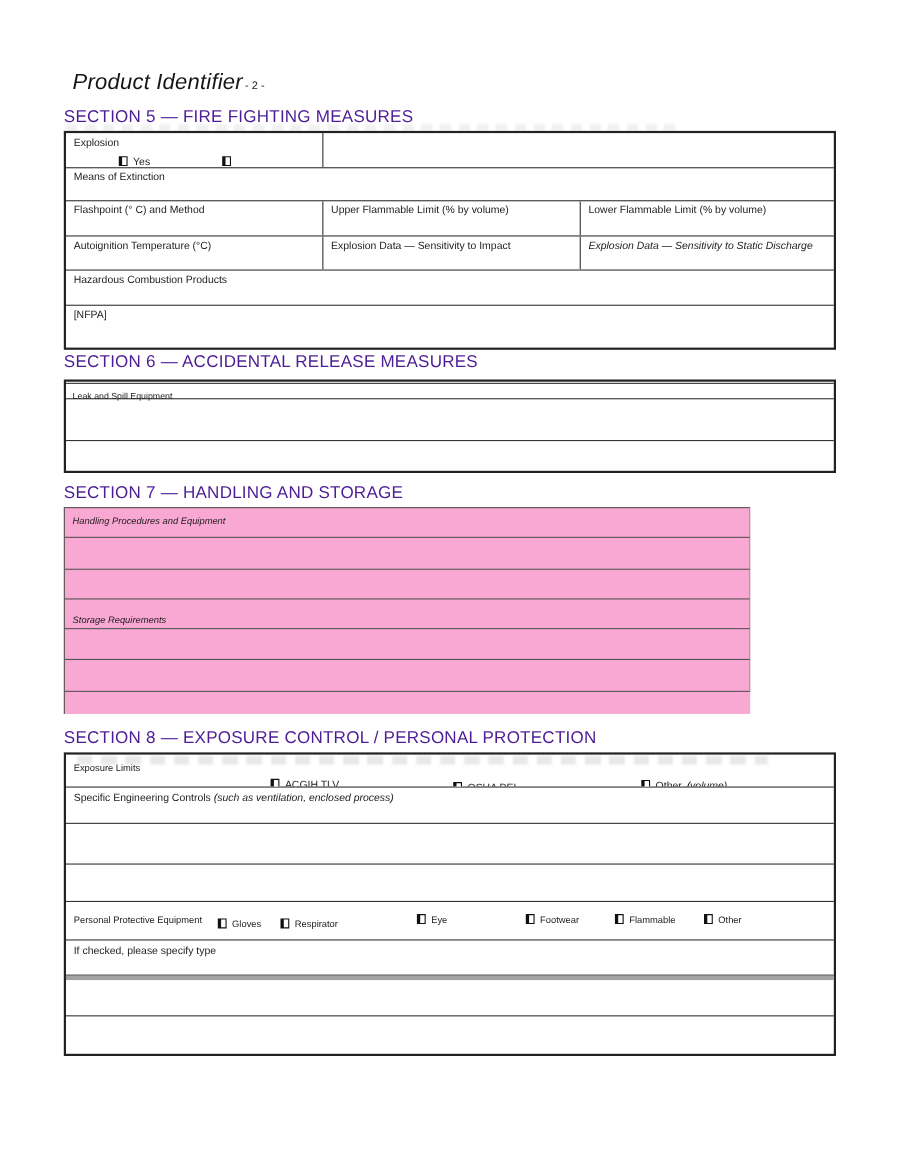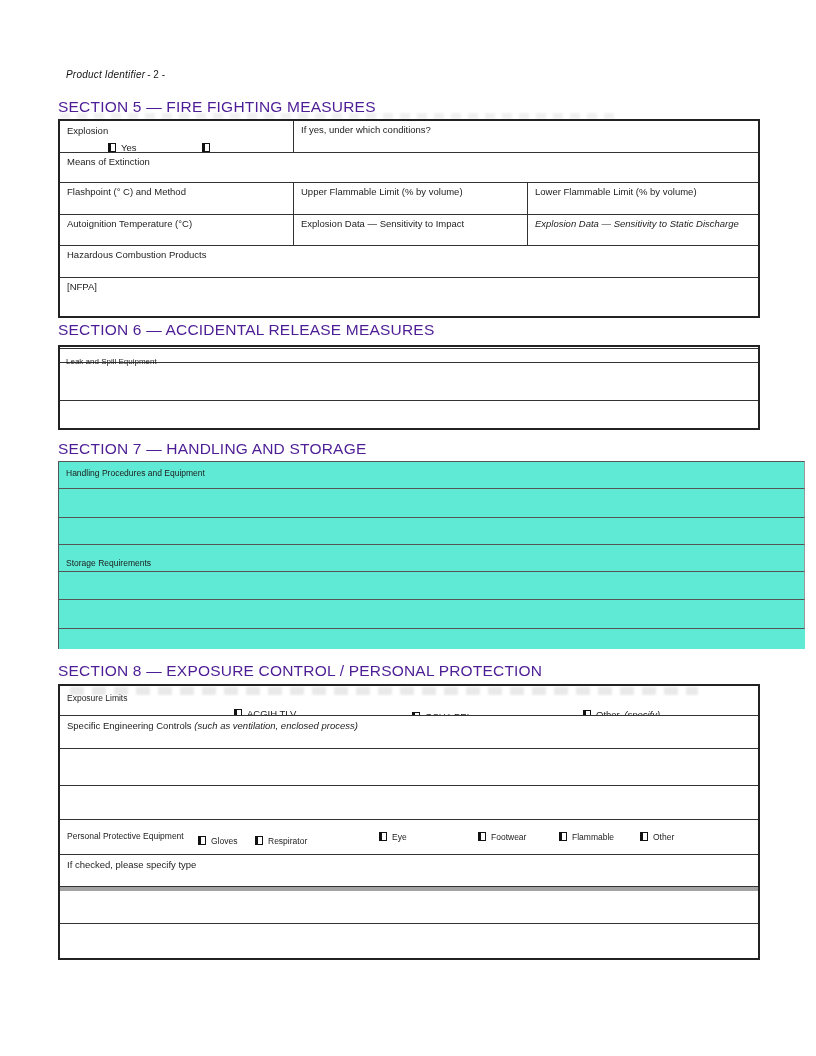--- a/index.html
+++ b/index.html
@@ -6,21 +6,21 @@
   html,body { background:#ffffff; }
   .page {
     position:relative; width:816px; height:1056px; background:#fff;
     font-family:"Liberation Sans","DejaVu Sans",sans-serif; color:#1a1a1a;
     overflow:hidden;
   }
   .abs { position:absolute; }
 
   
   .doc-header { left:66px; top:64px; }
-  .prod-id { font-style:italic; font-size:10px; color:#151515; letter-spacing:.2px; }
+  .prod-id { font-style:italic; font-size:20px; color:#151515; letter-spacing:.2px; }
   .pagenum { font-size:10px; color:#222; margin-left:2px; }
 
   
   .sec-title { font-size:15.5px; color:#4c1d95; letter-spacing:.2px; white-space:nowrap; }
 
   
   .lbl  { font-size:9.5px; color:#1c1c1c; }
   .lbl85{ font-size:8.5px; color:#1c1c1c; }
   .lbl8 { font-size:8px;  color:#1c1c1c; }
   .it   { font-style:italic; }
@@ -41,21 +41,21 @@
   .s5 .cell.bdr { border-right:1px solid #333; }
   .s5 .pad { padding:3px 7px 0 7px; }
 
   
   .s6 { left:58px; top:345px; width:702px; border:2px solid #222; padding-top:1px; background:#fff; }
   .s6 .hdr { height:15px; border-top:1px solid #333; border-bottom:1px solid #333; padding:1px 0 0 6px; }
   .s6 .r1 { height:38px; border-bottom:1px solid #333; }
   .s6 .r2 { height:27px; }
 
   
-  .s7 { left:58px; top:461px; width:747px; border-left:1px solid #555; background:#5eead4; }
+  .s7 { left:58px; top:461px; width:624px; border-left:1px solid #555; background:#f9a8d4;font-style:italic; }
   .s7 .r { border-bottom:1px solid #555; border-right:1px solid #999; position:relative; }
   .s7 .r.first { border-top:1px solid #555; }
   .s7 .stub { height:20px; }
 
   
   .s8 { left:58px; top:684px; width:702px; border:2px solid #222; background:#fff; }
   .s8 .row { position:relative; border-bottom:1px solid #333; overflow:hidden; }
   .s8 .row.noline { border-bottom:none; }
   .s8 .divider { height:4px; background:#a3a3a3; border-bottom:none; }
   .smudge {
@@ -85,23 +85,20 @@
   <div class="abs s5">
 
     <div class="row" style="height:32px;">
       <div class="cells" style="height:100%;">
         <div class="cell bdr" style="width:234px;">
           <div class="lbl" style="position:absolute; left:7px; top:4px;">Explosion</div>
           <span style="position:absolute; left:12px; top:16px;padding-left:36px;"><span class="cb"></span><span class="lbl">Yes</span></span>
           <span style="position:absolute; left:142px; top:16px;"><span class="cb"></span></span>
           <span class="lbl8" style="position:absolute; left:141px; top:29px;">No</span>
         </div>
-        <div class="cell" style="flex:1;">
-          <div class="lbl pad">If yes, under which conditions?</div>
-        </div>
       </div>
     </div>
 
     <div class="row" style="height:30px;">
       <div class="lbl pad">Means of Extinction</div>
     </div>
 
     <div class="row" style="height:32px;">
       <div class="cells" style="height:100%;">
         <div class="cell bdr" style="width:234px;">
@@ -165,23 +162,23 @@
     <div class="stub"></div>
   </div>
 
   <div class="abs sec-title" style="left:58px; top:662px;">SECTION 8 — EXPOSURE CONTROL / PERSONAL PROTECTION</div>
 
   <div class="abs s8">
 
     <div class="row" style="height:30px;">
       <div class="smudge"></div>
       <span class="lbl85" style="position:absolute; left:7px; top:7px;">Exposure Limits</span>
-      <span style="position:absolute; left:174px; top:17px;"><span class="cb"></span><span class="lbl">ACGIH TLV</span></span>
+      <span style="position:absolute; left:186px; top:17px;"><span class="cb"></span><span class="lbl">ACGIH TLV</span></span>
       <span style="position:absolute; left:352px; top:20px;"><span class="cb"></span><span class="lbl">OSHA PEL</span></span>
-      <span style="position:absolute; left:523px; top:18px;"><span class="cb"></span><span class="lbl">Other</span> <span class="lbl it">(specify)</span></span>
+      <span style="position:absolute; left:523px; top:18px;"><span class="cb"></span><span class="lbl">Other</span> <span class="lbl it">(volume)</span></span>
     </div>
 
     <div class="row" style="height:33px;text-decoration:underline;">
       <span class="lbl" style="position:absolute; left:7px; top:4px;"><span>Specific Engineering Controls</span> <span class="it">(such as ventilation, enclosed process)</span></span>
     </div>
     <div class="row" style="height:37px;"></div>
     <div class="row" style="height:34px;"></div>
 
     <div class="row" style="height:35px;">
       <span class="lbl85" style="position:absolute; left:7px; top:11px;">Personal Protective Equipment</span>

